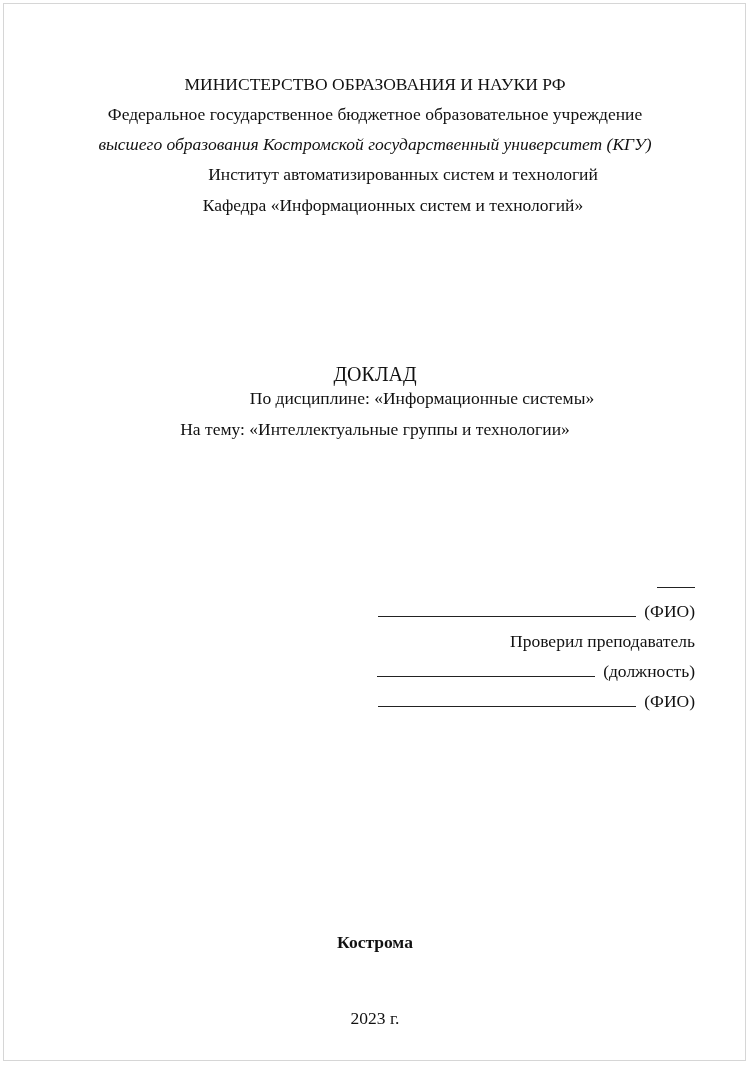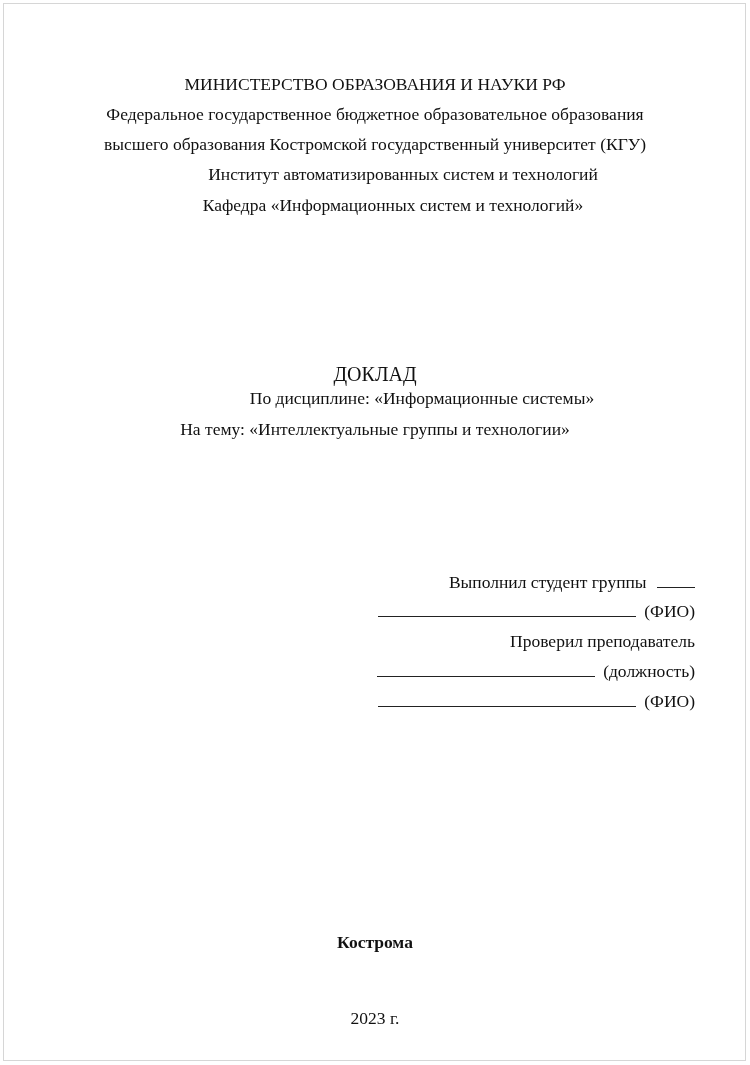--- a/index.html
+++ b/index.html
@@ -16,31 +16,30 @@
   .title { font-size: 20px; margin-top: 8px; }
   .right { right: 55px; text-align: right; }
   .uline { display: inline-block; border-bottom: 1px solid #222; vertical-align: baseline; height: 14px; margin-right: 4px; }
 </style>
 </head>
 <body>
 
 <div class="page"></div>
 
 <div class="txt center" style="top:74px;">МИНИСТЕРСТВО ОБРАЗОВАНИЯ И НАУКИ РФ</div>
-<div class="txt center" style="top:104px;">Федеральное государственное бюджетное образовательное образования</div>
-<div class="txt center" style="top:134px;">высшего образования Костромской государственный университет (КГУ)</div>
+<div class="txt center" style="top:104px;">Федеральное государственное бюджетное образовательное учреждение</div>
+<div class="txt center" style="top:134px;font-style:italic;">высшего образования Костромской государственный университет (КГУ)</div>
 <div class="txt center" style="top:164px;margin-left:28px;">Институт автоматизированных систем и технологий</div>
 <div class="txt center" style="top:195px;padding-left:18px;">Кафедра «Информационных систем и технологий»</div>
 
 <div class="txt center title" style="top:356px;">ДОКЛАД</div>
 <div class="txt center" style="top:388px;margin-left:47px;">По дисциплине: «Информационные системы»</div>
 <div class="txt center" style="top:419px;">На тему: «Интеллектуальные группы и технологии»</div>
 
 <div class="txt right" style="top:572px;">
-  <span>Выполнил студент группы</span>
   <span class="uline" style="width:38px;margin-left:6px;margin-right:0;"></span>
 </div>
 <div class="txt right" style="top:601px;">
   <span class="uline" style="width:258px;"></span>
   <span>(ФИО)</span>
 </div>
 <div class="txt right" style="top:631px;">Проверил преподаватель</div>
 <div class="txt right" style="top:661px;">
   <span class="uline" style="width:218px;"></span>
   <span>(должность)</span>

